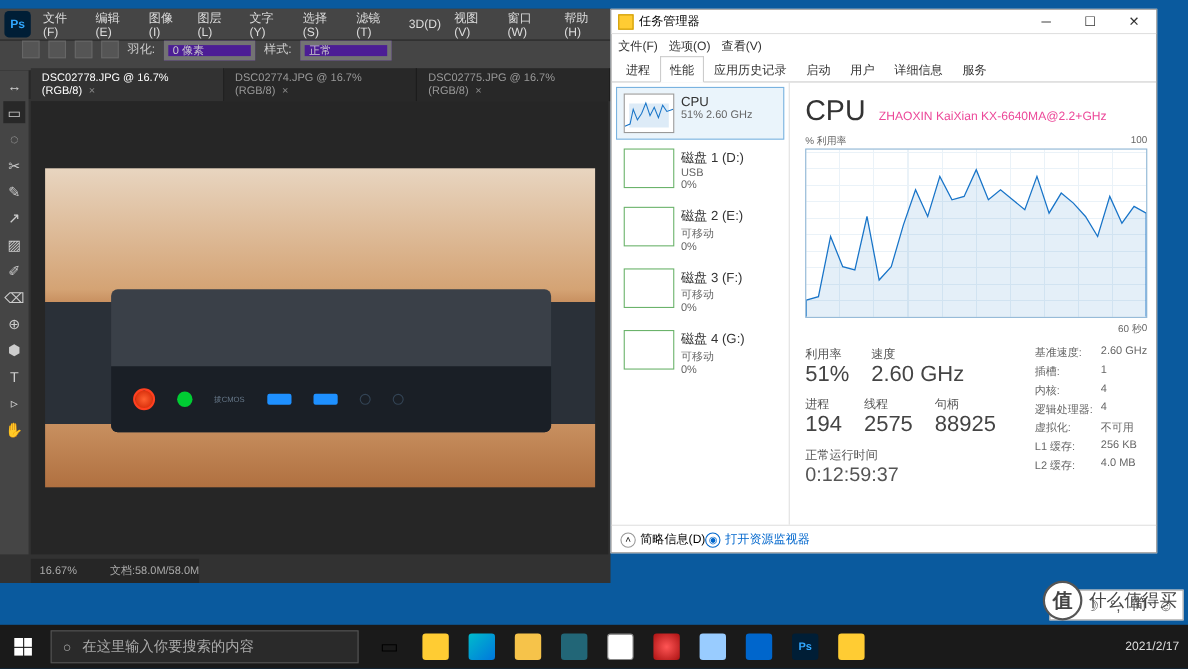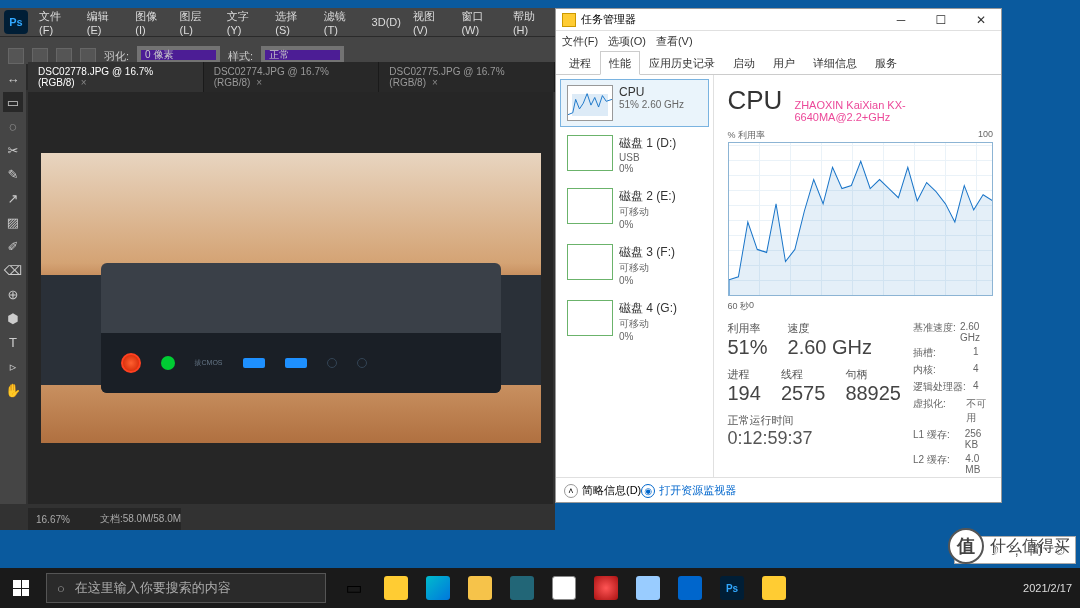--- a/index.html
+++ b/index.html
@@ -3,21 +3,21 @@
 <meta charset="utf-8">
 <style>
 * { margin:0; padding:0; box-sizing:border-box; font-family:"Microsoft YaHei","Segoe UI",sans-serif; }
 body { width:1080px; height:608px; background:#0a5a9e; overflow:hidden; position:relative; }
 
 
 .ps { position:absolute; left:0; top:8px; width:555px; height:522px; background:#323232; }
 .ps-logo { position:absolute; left:4px; top:2px; width:24px; height:24px; background:#001e36; border-radius:4px; display:flex; align-items:center; justify-content:center; color:#31a8ff; font-weight:bold; font-size:11px; }
 .ps-menu { height:28px; background:#454545; display:flex; align-items:center; padding-left:34px; font-size:11px; color:#ddd; gap:2px; }
 .ps-menu span { padding:2px 5px; cursor:default; }
-.ps-opts { height:28px; background:#454545; border-top:1px solid #2a2a2a; display:flex; align-items:flex-end; padding-left:8px; gap:8px; font-size:11px; color:#ccc; }
+.ps-opts { height:28px; background:#454545; border-top:1px solid #2a2a2a; display:flex; align-items:flex-start; padding-left:20px; gap:8px; font-size:11px; color:#ccc; }
 .ps-opt-ico { width:16px; height:16px; background:#555; border:1px solid #666; }
 .ps-opt-sel { width:83px; height:18px; background:#4c1d95; border:4px solid #737373; color:#ccc; font-size:10px; padding:0 4px; display:flex; align-items:center; }
 .ps-tabs { height:26px; background:#282828; display:flex; align-items:center; padding-left:28px; font-size:10px; color:#999; }
 .ps-tab { padding:4px 10px; background:#282828; border-right:1px solid #1a1a1a; }
 .ps-tab.active { background:#323232; color:#fff; }
 .ps-tab .x { margin-left:6px; color:#888; }
 .ps-tools { position:absolute; left:0; top:56px; width:26px; height:440px; background:#454545; display:flex; flex-direction:column; align-items:center; padding-top:4px; gap:4px; }
 .ps-tool { width:20px; height:20px; color:#ccc; display:flex; align-items:center; justify-content:center; font-size:13px; }
 .ps-tool.sel { background:#282828; }
 .ps-canvas { position:absolute; left:28px; top:84px; right:2px; bottom:26px; background:#262626; display:flex; align-items:center; justify-content:center; }
@@ -25,21 +25,21 @@
 .device { position:absolute; left:60px; top:110px; width:400px; height:130px; background:#3a4048; border-radius:6px; }
 .device-front { position:absolute; left:0; bottom:0; width:400px; height:60px; background:#1a1f26; border-radius:0 0 6px 6px; display:flex; align-items:center; padding:0 20px; gap:20px; }
 .pwr { width:20px; height:20px; border:2px solid #ff4020; border-radius:50%; background:radial-gradient(circle,#ff6030,#cc2000); }
 .led { width:14px; height:14px; border-radius:50%; background:#0c3; }
 .cmostxt { font-size:7px; color:#678; }
 .usb { width:22px; height:10px; background:#1e90ff; border-radius:2px; }
 .jack { width:10px; height:10px; border:1px solid #345; border-radius:50%; }
 .ps-status { position:absolute; left:28px; bottom:0; height:22px; background:#262626; color:#aaa; font-size:10px; display:flex; align-items:center; gap:30px; padding-left:8px; }
 
 
-.tm { position:absolute; left:555px; top:8px; width:447px; height:495px; background:#fff; border:1px solid #999; }
+.tm { position:absolute; left:555px; top:8px; width:497px; height:495px; background:#fff; border:1px solid #999; }
 .tm-title { height:22px; background:#fff; display:flex; align-items:center; font-size:11px; padding-left:6px; border-bottom:1px solid #e0e0e0; }
 .tm-ico { width:14px; height:14px; margin-right:5px; background:#fc3; border:1px solid #c90; }
 .tm-ctrl { margin-left:auto; display:flex; }
 .tm-btn { width:40px; height:22px; display:flex; align-items:center; justify-content:center; color:#333; font-size:12px; }
 .tm-menu { height:20px; font-size:11px; padding-left:6px; display:flex; align-items:center; gap:10px; color:#333; }
 .tm-tabs { height:24px; display:flex; font-size:11px; border-bottom:1px solid #ccc; padding-left:4px; color:#333; }
 .tm-tab { padding:4px 8px; border:1px solid transparent; cursor:default; }
 .tm-tab.active { border:1px solid #ccc; border-bottom:1px solid #fff; background:#fff; margin-bottom:-1px; }
 .tm-body { display:flex; height:402px; }
 .tm-left { width:162px; border-right:1px solid #e0e0e0; overflow-y:auto; padding:4px; }
@@ -52,21 +52,21 @@
 .tm-thumb.mem::before { content:""; position:absolute; inset:6px 4px 4px; border:1px solid #d4a7e8; }
 .tm-thumb.disk { border-color:#6bb36b; }
 .tm-it-lbl { font-size:12px; color:#333; }
 .tm-it-val { font-size:10px; color:#666; }
 .tm-right { flex:1; padding:10px 8px 4px 14px; }
 .tm-h { display:flex; align-items:baseline; gap:12px; margin-bottom:6px; }
 .tm-h-big { font-size:26px; color:#333; }
 .tm-h-sub { font-size:11px; color:#ec4899; }
 .tm-chart { height:154px; border:1px solid #8cb4d4; margin-bottom:4px; position:relative; background:repeating-linear-gradient(0deg,transparent 0 14px,#eaf2f8 14px 15px),repeating-linear-gradient(90deg,transparent 0 30px,#eaf2f8 30px 31px); }
 .tm-chart-lbl { font-size:9px; color:#666; }
-.tm-axis { display:flex; justify-content:flex-start; font-size:9px; color:#666; margin-bottom:8px; }
+.tm-axis { display:flex; justify-content:flex-end; font-size:9px; color:#666; margin-bottom:8px; }
 .tm-stats { display:flex; gap:12px; font-size:11px; color:#555; }
 .tm-scol { display:flex; flex-direction:column; gap:2px; }
 .tm-srow { display:flex; flex-direction:column; }
 .tm-sv { font-size:20px; color:#444; }
 .tm-side { display:flex; flex-direction:column; gap:3px; font-size:10px; color:#666; margin-left:auto; }
 .tm-side div { display:flex; }
 .tm-side .k { width:60px; }
 .tm-foot { height:26px; border-top:1px solid #e0e0e0; display:flex; align-items:center; padding-left:8px; font-size:11px; }
 .tm-foot .lnk { color:#06c; }
 .tm-foot .ic { width:14px; height:14px; border:1px solid #999; border-radius:50%; display:inline-flex; align-items:center; justify-content:center; font-size:9px; margin-right:4px; }

